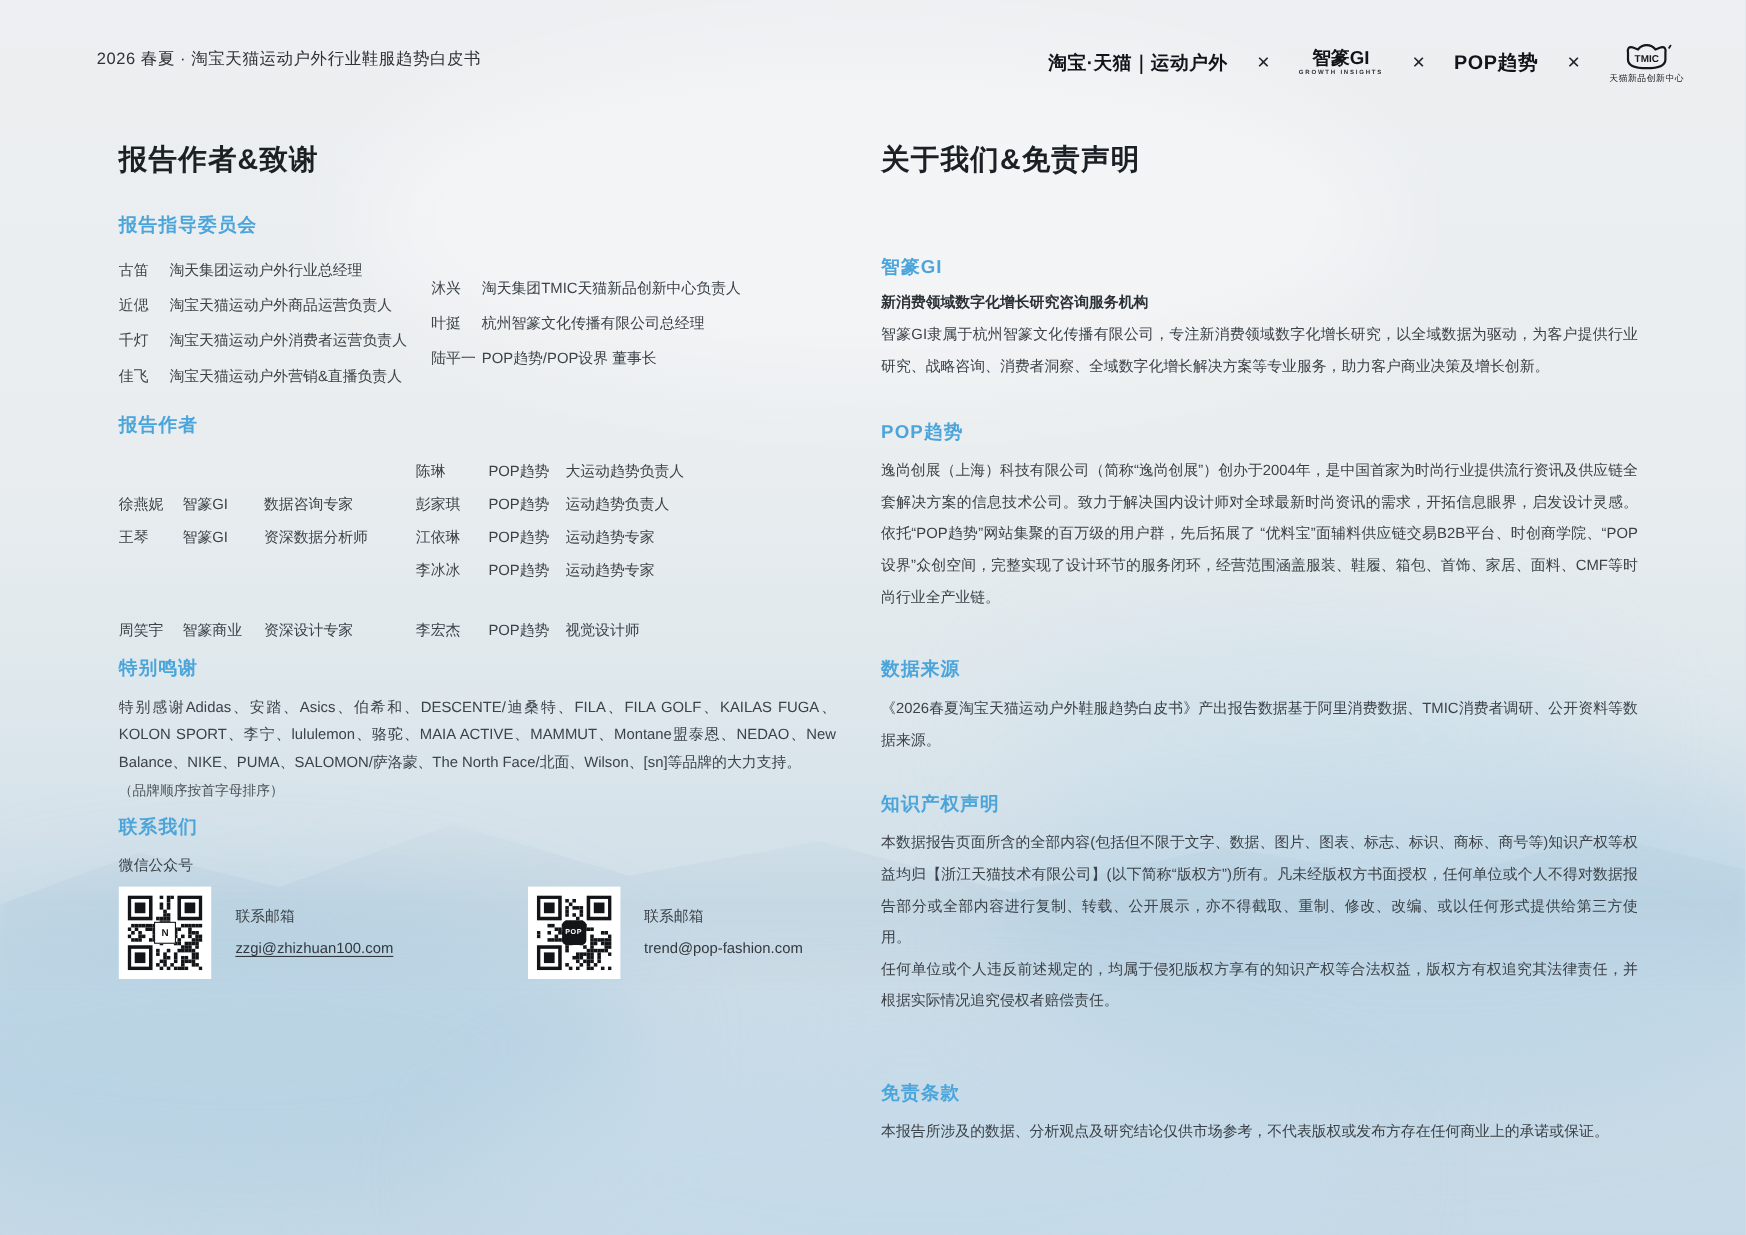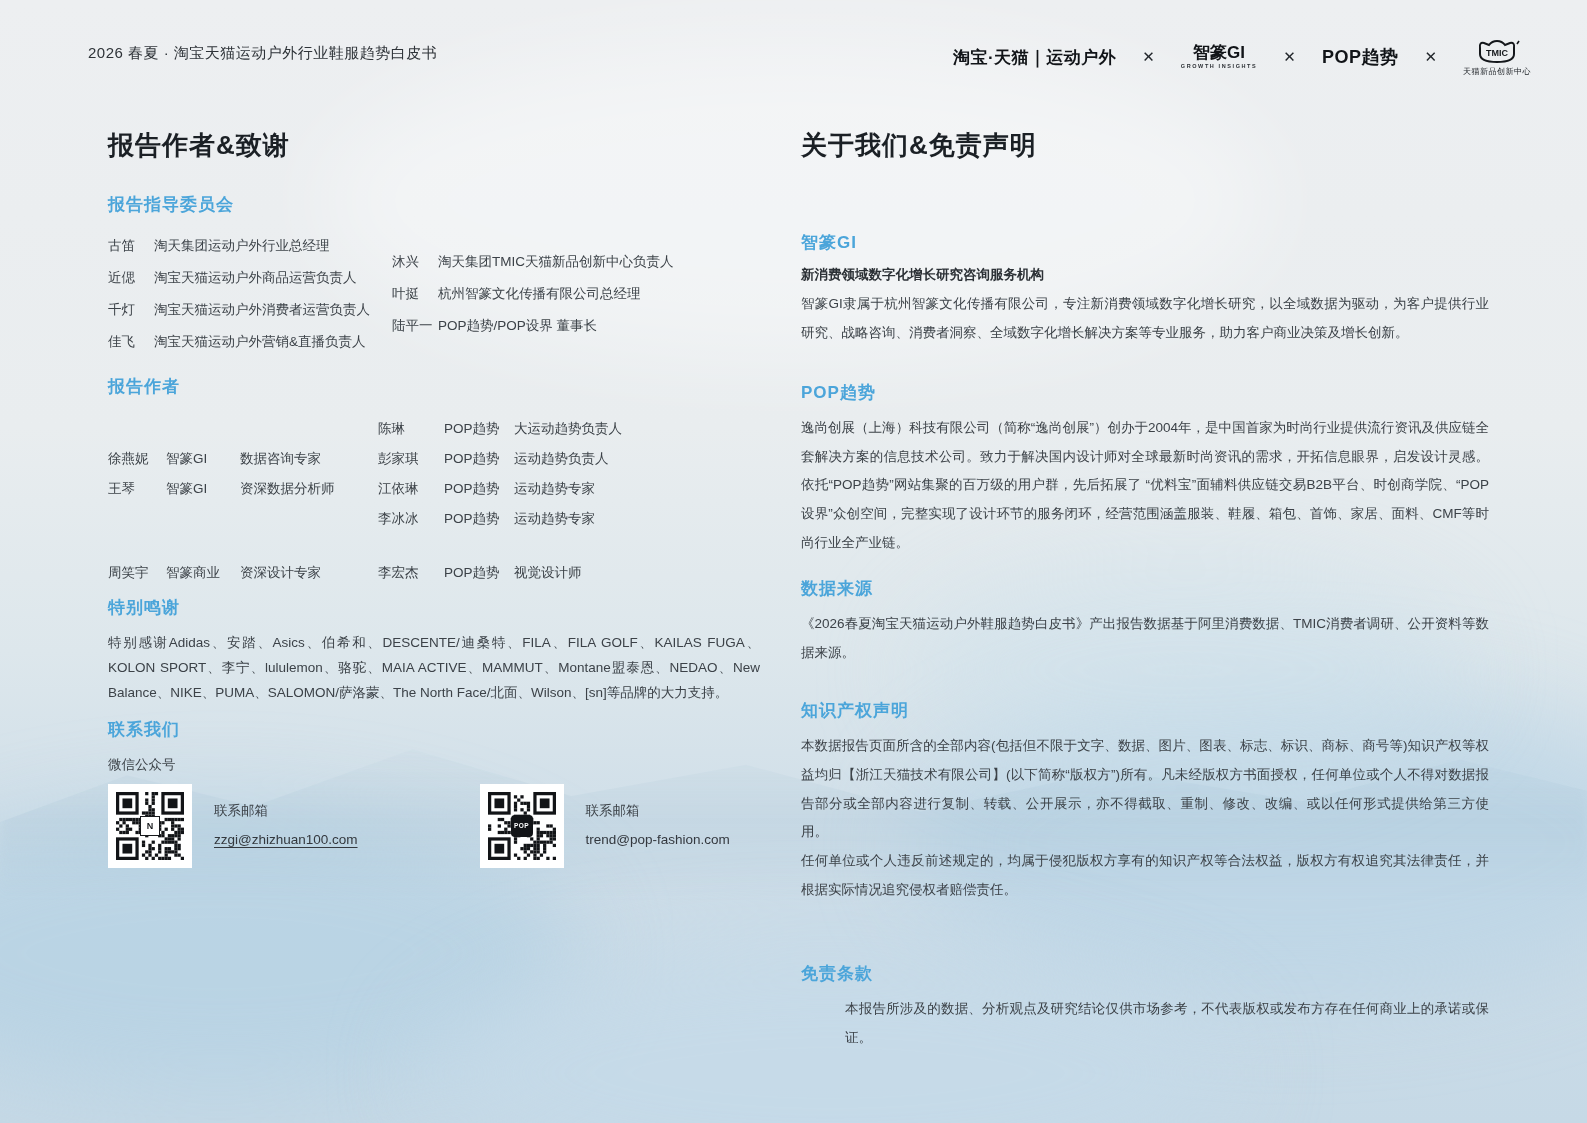--- a/index.html
+++ b/index.html
@@ -74,27 +74,27 @@
   .qr-txt{margin-left:22px;font-size:13.5px;line-height:1.2;}
   .qr-txt .lbl{margin-bottom:12px;}
   .email{color:#33383e;}
   a.email{text-decoration:underline;text-underline-offset:3px;cursor:pointer;}
 
   
   .sec-gi{margin-top:68px;}
   .sec-gi .body-txt{margin-top:6px;}
   .sec-pop{margin-top:34px;}
   .sec-pop .body-txt{margin-top:10px;}
-  .sec-data{margin-top:20px;}
+  .sec-data{margin-top:40px;}
   .sec-data .body-txt{margin-top:10px;}
   .sec-ip{margin-top:32px;}
   .sec-ip .body-txt{margin-top:10px;}
   .sec-ip .body-txt + .body-txt{margin-top:0;}
   .sec-disc{margin-top:58px;}
-  .sec-disc .body-txt{margin-top:10px;margin-left:44px;}
+  .sec-disc .body-txt{margin-top:10px;}
 </style>
 </head>
 <body>
 
 <div class="page">
   <div class="wash w0"></div>
   <div class="wash w1"></div>
   <div class="wash w2"></div>
   <div class="wash w3"></div>
   <div class="wash w4"></div>
@@ -220,20 +220,21 @@
               <span>视觉设计师</span>
             </div>
         </div>
       </div>
     </div>
 
 
     <div class="sec-thanks">
       <h3 class="blue">特别鸣谢</h3>
       <p class="body-txt">特别感谢Adidas、安踏、Asics、伯希和、DESCENTE/迪桑特、FILA、FILA GOLF、KAILAS FUGA、KOLON SPORT、李宁、lululemon、骆驼、MAIA ACTIVE、MAMMUT、Montane盟泰恩、NEDAO、New Balance、NIKE、PUMA、SALOMON/萨洛蒙、The North Face/北面、Wilson、[sn]等品牌的大力支持。</p>
+      <div class="note">（品牌顺序按首字母排序）</div>
     </div>
 
     <div class="sec-contact">
       <h3 class="blue">联系我们</h3>
       <div class="wechat">微信公众号</div>
       <div class="qr-row">
         <div class="qr-group">
           <div class="qr-box">
             <div class="qr-grid"><svg width="68" height="68" viewBox="0 0 68 68">
                   <rect x="29.14" y="0.00" width="3.24" height="3.24" fill="#121417"></rect>

